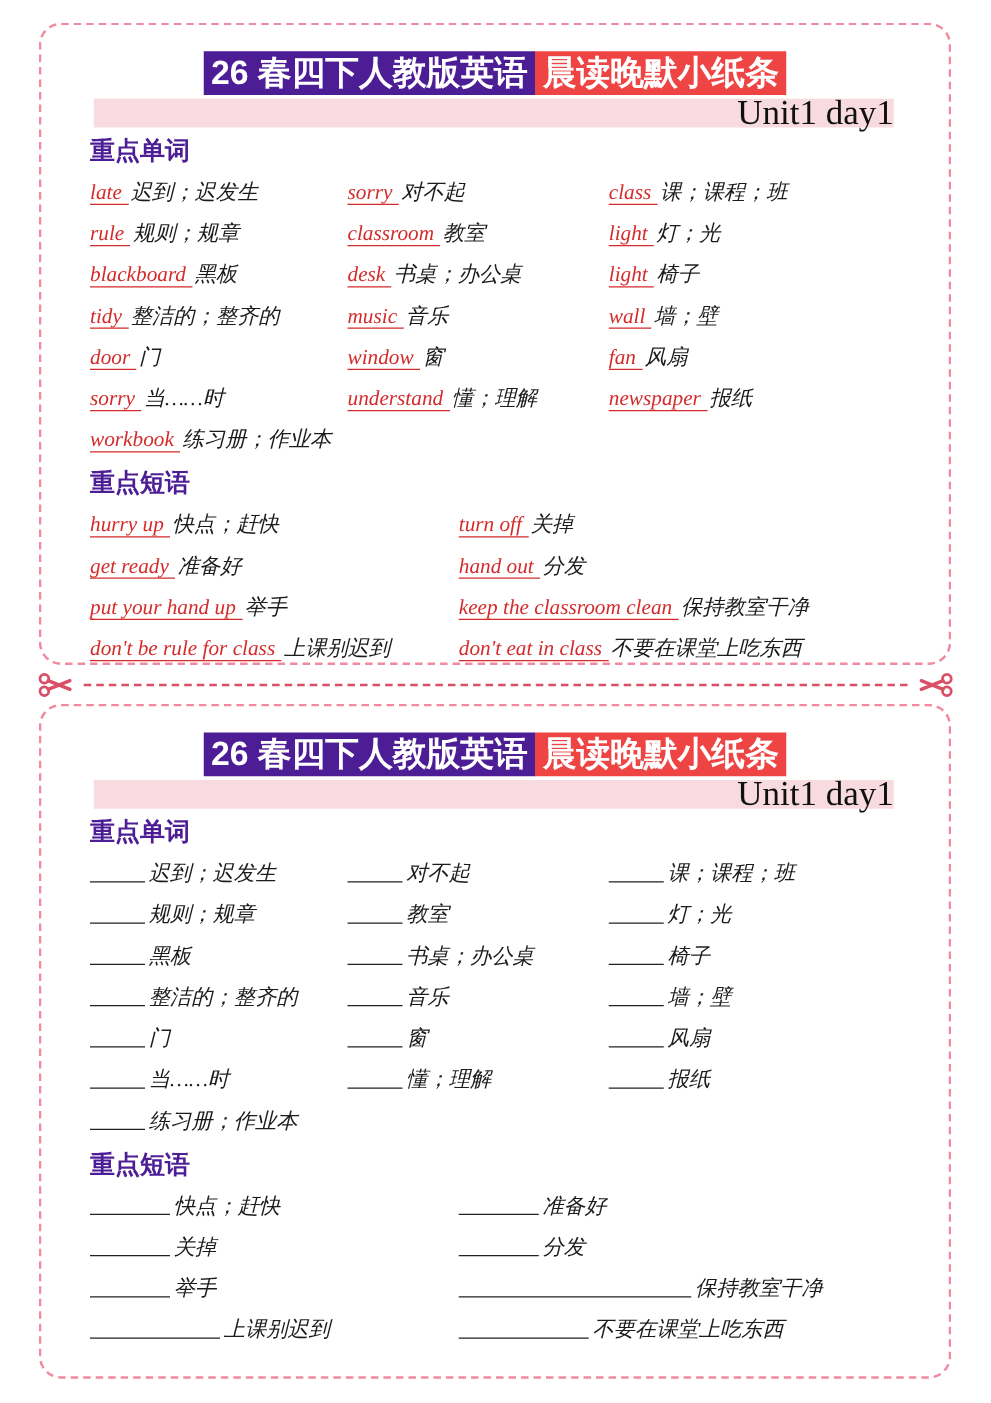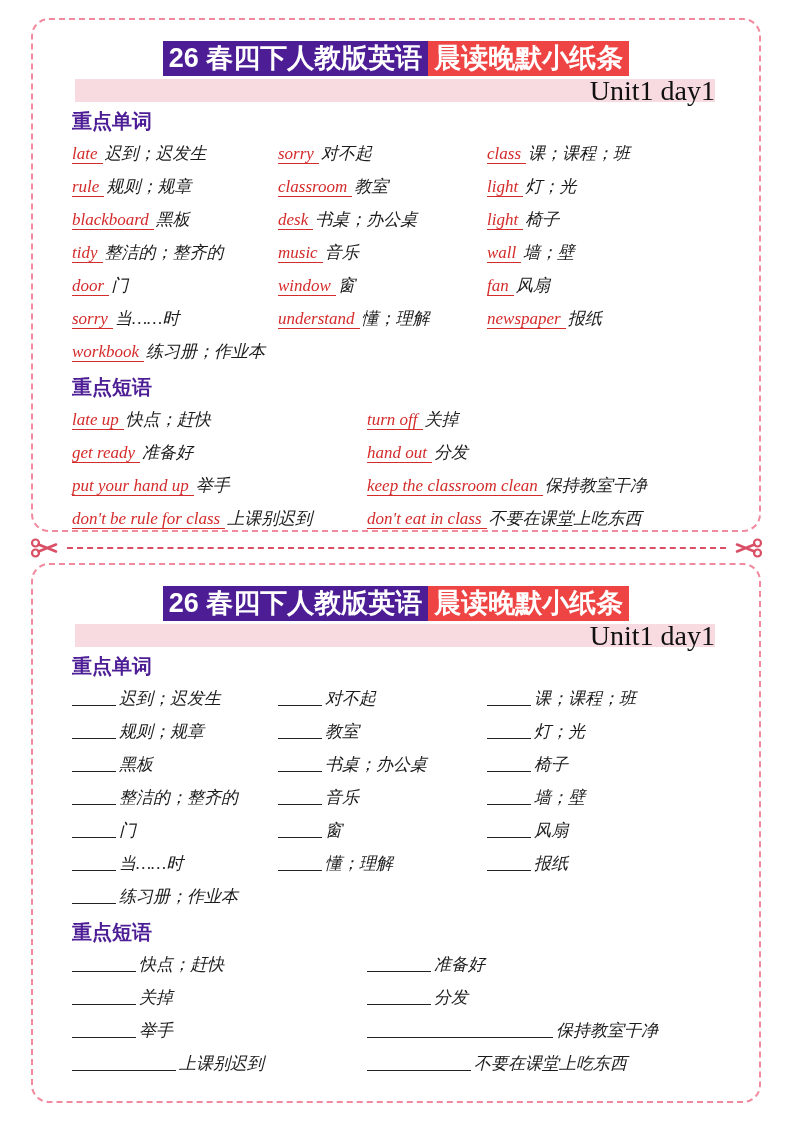--- a/index.html
+++ b/index.html
@@ -152,21 +152,21 @@
 
       <div class="cell">
         <span class="en">workbook</span><span class="zh">练习册；作业本</span>
       </div>
     </div>
 
   <div class="heading">重点短语</div>
   <div class="grid phrase-grid">
 
       <div class="cell">
-        <span class="en">late up</span><span class="zh">快点；赶快</span>
+        <span class="en">hurry up</span><span class="zh">快点；赶快</span>
       </div>
 
       <div class="cell">
         <span class="en">turn off</span><span class="zh">关掉</span>
       </div>
 
       <div class="cell">
         <span class="en">get ready</span><span class="zh">准备好</span>
       </div>
 

